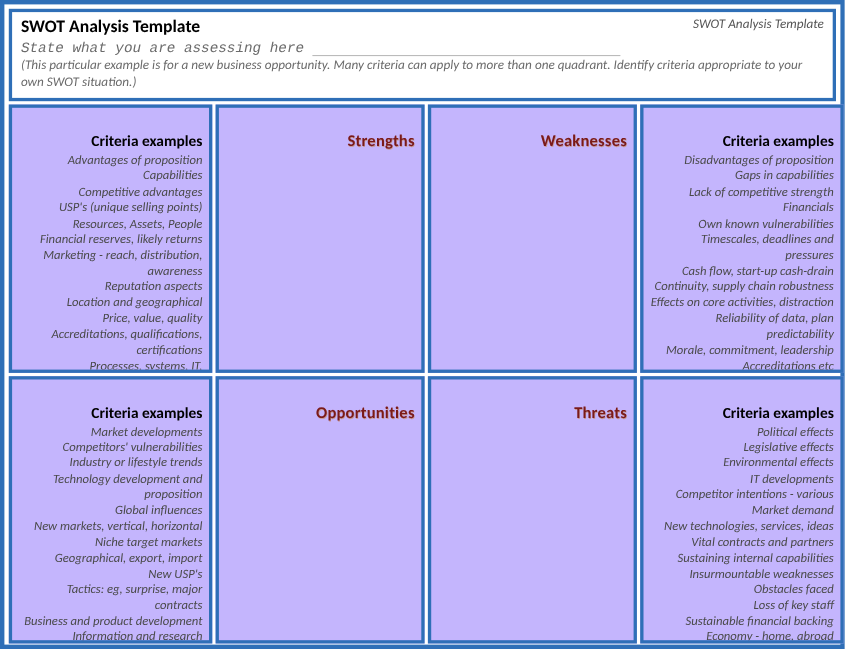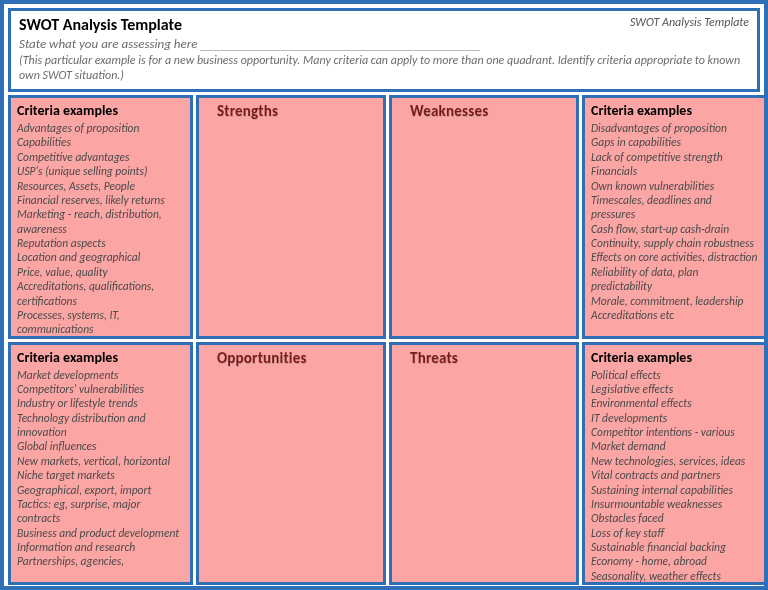--- a/index.html
+++ b/index.html
@@ -35,20 +35,21 @@
     right: 8px;
     font-size: 12px;
     font-style: italic;
     color: #555;
   }
   .header-instr {
     font-size: 13px;
     font-style: italic;
     color: #6b6b6b;
     margin-top: 2px;
+    font-family: Liberation Mono, monospace;
   }
   .header-line {
     border-bottom: 1px solid #bbb;
     display: inline-block;
     min-width: 280px;
     vertical-align: bottom;
   }
   .header-note {
     font-size: 12px;
     font-style: italic;
@@ -58,23 +59,24 @@
   }
   .grid {
     display: grid;
     grid-template-columns: 185px 190px 190px 185px;
     grid-template-rows: 1fr 1fr;
     gap: 3px;
     height: calc(100% - 84px);
   }
   .cell {
     border: 3px solid #2f6fb7;
-    padding: 4px 6px;
-    background: #fca5a5;
+    padding: 22px 6px;
+    background: #c4b5fd;
     overflow: hidden;
+    text-align: right;
   }
   .criteria-title {
     font-size: 14px;
     font-weight: bold;
     color: #000;
     margin-bottom: 2px;
   }
   .criteria-list {
     font-size: 11.5px;
     line-height: 1.25;
@@ -97,21 +99,21 @@
 
 <div class="page">
 
   <div class="header">
     <div class="header-tag">SWOT Analysis Template</div>
     <div class="header-title">SWOT Analysis Template</div>
     <div class="header-instr">
       <span>State what you are assessing  here</span>
       <span class="header-line"></span>
     </div>
-    <div class="header-note">(This particular example is for a new business opportunity. Many criteria can apply to more than one quadrant. Identify criteria appropriate to known own SWOT situation.)</div>
+    <div class="header-note">(This particular example is for a new business opportunity. Many criteria can apply to more than one quadrant. Identify criteria appropriate to your own SWOT situation.)</div>
   </div>
 
   <div class="grid">
 
     <div class="cell">
       <div class="criteria-title">Criteria examples</div>
       <div class="criteria-list">
           <div>Advantages of proposition</div>
           <div>Capabilities</div>
           <div>Competitive advantages</div>
@@ -152,25 +154,26 @@
           <div>Accreditations etc</div>
         </div>
     </div>
 
     <div class="cell">
       <div class="criteria-title">Criteria examples</div>
       <div class="criteria-list">
           <div>Market developments</div>
           <div>Competitors' vulnerabilities</div>
           <div>Industry or lifestyle trends</div>
-          <div>Technology distribution and innovation</div>
+          <div>Technology development and proposition</div>
           <div>Global influences</div>
           <div>New markets, vertical, horizontal</div>
           <div>Niche target markets</div>
           <div>Geographical, export, import</div>
+          <div>New USP's</div>
           <div>Tactics: eg, surprise, major contracts</div>
           <div>Business and product development</div>
           <div>Information and research</div>
           <div>Partnerships, agencies,</div>
         </div>
     </div>
 
     <div class="cell">
       <div class="quad-title quad-o">Opportunities</div>
     </div>

